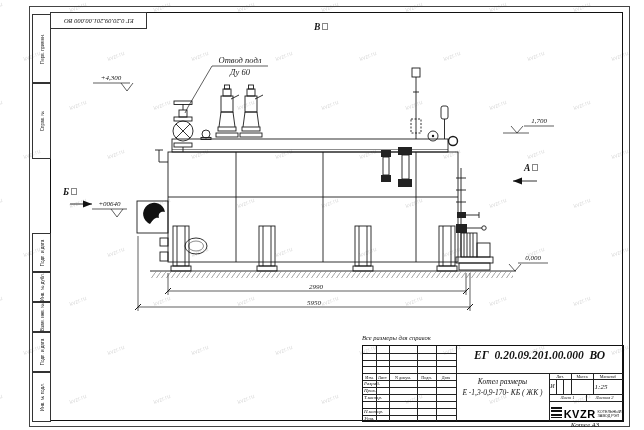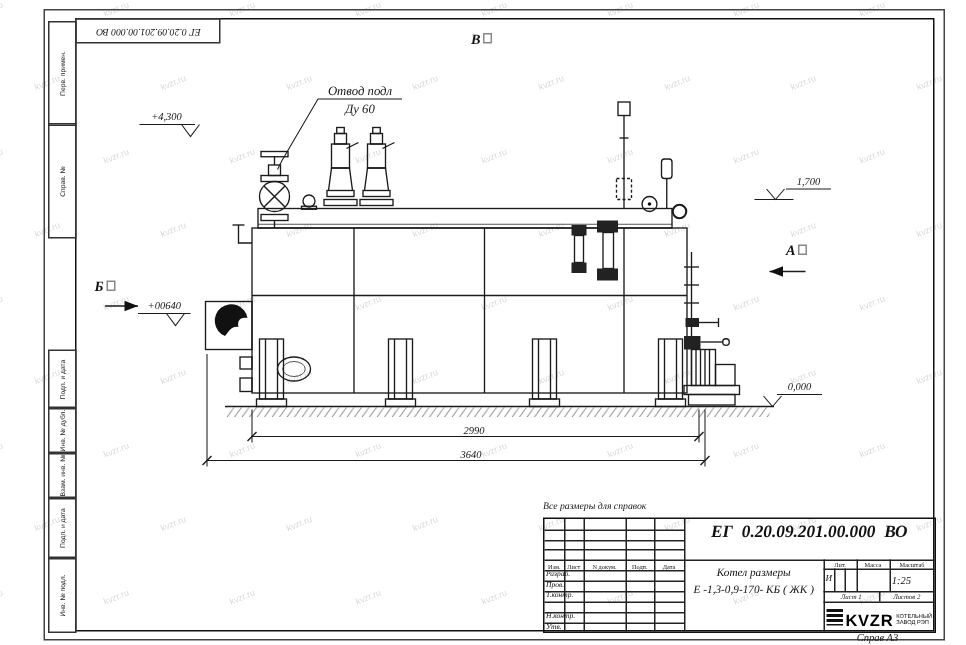--- a/index.html
+++ b/index.html
@@ -343,24 +343,24 @@
   <div class="ann" style="left:93px;top:74px;width:36px;">+4,300</div>
   <div class="ann" style="left:524px;top:117px;width:30px;">1,700</div>
   <div class="ann" style="left:92px;top:200px;width:35px;">+00640</div>
   <div class="ann" style="left:518px;top:254px;width:30px;">0,000</div>
 
   <div class="ann viewlbl" style="left:63px;top:187px;"><span>Б</span><span class="vbx"></span></div>
   <div class="ann viewlbl" style="left:524px;top:163px;"><span>А</span><span class="vbx"></span></div>
   <div class="ann viewlbl" style="left:314px;top:22px;"><span>В</span><span class="vbx"></span></div>
 
   <div class="ann" style="left:296px;top:283px;width:40px;">2990</div>
-  <div class="ann" style="left:294px;top:299px;width:40px;">3640</div>
+  <div class="ann" style="left:294px;top:299px;width:40px;">5950</div>
 
   <div class="ann" style="left:362px;top:334px;font-size:6.5px;text-align:left;">Все размеры для справок</div>
-  <div class="ann" style="left:545px;top:421px;width:80px;font-size:7px;">Справ А3</div>
+  <div class="ann" style="left:545px;top:421px;width:80px;font-size:7px;">Котел А3</div>
 
   <div id="tb">
 
     <div class="tl" style="left:13px;top:0;width:1px;height:75px;"></div>
     <div class="tl" style="left:26px;top:0;width:1px;height:75px;"></div>
     <div class="tl" style="left:54px;top:0;width:1px;height:75px;"></div>
     <div class="tl" style="left:73px;top:0;width:1px;height:75px;"></div>
     <div class="tl" style="left:93px;top:0;width:1.4px;height:75px;"></div>
     <div class="tl" style="left:186px;top:27px;width:1.4px;height:48px;"></div>
     <div class="tl" style="left:208px;top:27px;width:1px;height:21px;"></div>

